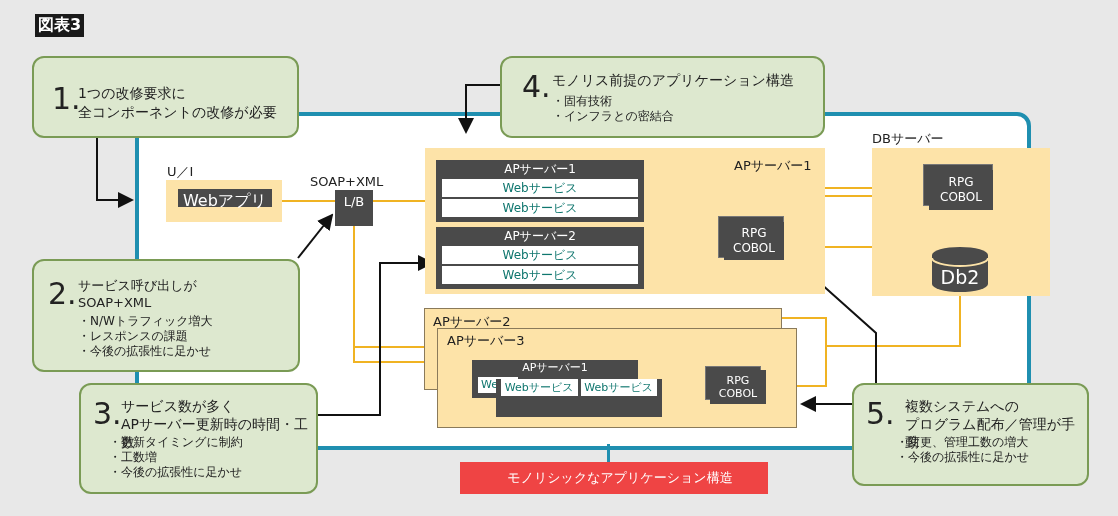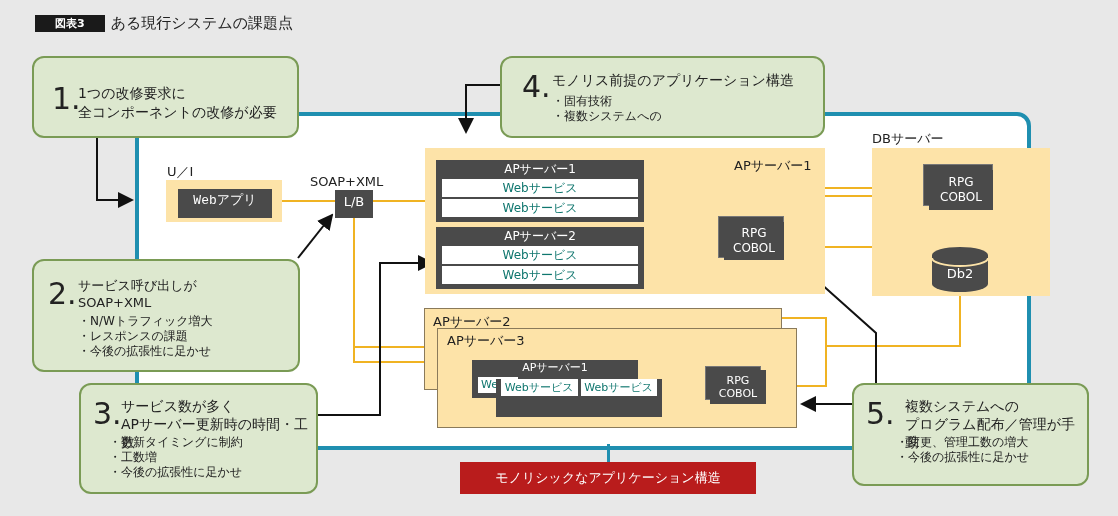--- a/index.html
+++ b/index.html
@@ -1,40 +1,39 @@
 <!DOCTYPE html>
 <html><head>
 <meta charset="utf-8">
 <style>
   html, body { margin:0; padding:0; }
   body { width:1118px; height:516px; background:#e8e8e8; position:relative; overflow:hidden;
          font-family:"DejaVu Sans","Liberation Sans",sans-serif; color:#222; }
   .abs { position:absolute; }
   #title { left:35px; top:14px; font-size:15px; display:flex; align-items:center; gap:6px; }
-  #title .badge { background:#1a1a1a; color:#fff; font-size:11px; padding:1px 20px; font-weight:bold; }
+  #title .badge { background:#1a1a1a; color:#fff; font-size:16px; padding:1px 3px; font-weight:bold; }
   #frame { left:135px; top:112px; width:888px; height:330px; background:#fff; border:4px solid #1f8fb0; border-radius:14px; }
   .callout { background:#dde8cf; border:2px solid #7a9b55; border-radius:12px; box-sizing:border-box; }
   .callout .num { position:absolute; font-size:30px; line-height:30px; }
   .callout .head { position:absolute; font-size:13px; line-height:17px; }
   .callout .bullets { position:absolute; font-size:12px; line-height:15px; }
   .zone { background:#fde3a8; }
   .dark { background:#4a4a4a; color:#fff; text-align:center; }
   .white { background:#fff; color:#0f766e; text-align:center; }
   .lbl { font-size:12px; }
   .apserv-outline { background:#fde3a8; border:1px solid #8a7a5a; box-sizing:border-box; }
   svg.lines { position:absolute; left:0; top:0; }
-  #footer-label { left:460px; top:462px; width:296px; height:32px; background:#b91c1c; color:#fff; font-size:13px; line-height:32px; text-align:center; }
+  #footer-label { left:460px; top:462px; width:296px; height:32px; background:#ef4444; color:#fff; font-size:13px; line-height:32px; text-align:center;padding-left:12px; }
   .stack2 { position:absolute; background:#4a4a4a; border:1px solid #777; box-sizing:border-box; }
 </style>
 </head>
 <body>
 
 <div id="title" class="abs">
   <span class="badge">図表3</span>
-  <span>ある現行システムの課題点</span>
 </div>
 
 <div id="frame" class="abs"></div>
 
 <svg class="lines" width="1118" height="516">
   <defs>
     <marker id="arr" markerWidth="8" markerHeight="8" refX="7" refY="4" orient="auto">
       <path d="M0,0 L8,4 L0,8 z" fill="#111"></path>
     </marker>
   </defs>
@@ -61,24 +60,24 @@
     <line x1="298" y1="258" x2="332" y2="215" marker-end="url(#arr)"></line>
     <polyline points="318,415 380,415 380,263 432,263" marker-end="url(#arr)"></polyline>
     <polyline points="500,85 466,85 466,132" marker-end="url(#arr)"></polyline>
     <polyline points="876,408 876,333 801,266" marker-end="url(#arr)"></polyline>
     <line x1="852" y1="404" x2="802" y2="404" marker-end="url(#arr)"></line>
   </g>
 </svg>
 
 <div class="abs lbl" style="left:167px;top:163px;font-size:13px;">U／I</div>
 <div class="abs zone" style="left:166px;top:180px;width:116px;height:42px;"></div>
-<div class="abs dark" style="left:178px;top:189px;width:94px;height:29px;line-height:24px;font-size:13px;font-family:Liberation Mono, monospace;">Webアプリ</div>
+<div class="abs dark" style="left:178px;top:189px;width:94px;height:18px;line-height:24px;font-size:16px;">Webアプリ</div>
 
 <div class="abs" style="left:310px;top:174px;font-size:13px;">SOAP+XML</div>
-<div class="abs dark" style="left:335px;top:190px;width:38px;height:28px;line-height:24px;font-size:13px;">L/B</div>
+<div class="abs dark" style="left:335px;top:190px;width:38px;height:36px;line-height:24px;font-size:13px;">L/B</div>
 
 <div class="abs zone" style="left:425px;top:148px;width:400px;height:146px;"></div>
 <div class="abs" style="left:734px;top:157px;font-size:13px;">APサーバー1</div>
 
 <div class="abs dark" style="left:436px;top:160px;width:208px;height:62px;">
   <div style="font-size:12px;line-height:19px;">APサーバー1</div>
   <div class="white" style="margin:0 6px 2px 6px;height:18px;line-height:18px;font-size:12px;">Webサービス</div>
   <div class="white" style="margin:0 6px;height:18px;line-height:18px;font-size:12px;">Webサービス</div>
 </div>
 
@@ -99,21 +98,21 @@
 <div class="stack2" style="left:923px;top:164px;width:70px;height:42px;"></div>
 <div class="abs dark" style="left:929px;top:170px;width:64px;height:40px;font-size:12px;line-height:15px;padding-top:5px;box-sizing:border-box;">
   <div>RPG</div>
   <div>COBOL</div>
 </div>
 <svg class="abs" style="left:931px;top:246px;" width="58" height="46">
   <path d="M1,9 L1,38 A28,8 0 0 0 57,38 L57,9" fill="#4a4a4a"></path>
   <ellipse cx="29" cy="9" rx="28" ry="8" fill="#4a4a4a"></ellipse>
   <path d="M1,12 A28,8 0 0 0 57,12" stroke="#fde3a8" stroke-width="2" fill="none"></path>
 </svg>
-<div class="abs" style="left:931px;top:266px;width:58px;text-align:center;color:#fff;font-size:13px;">Db2</div>
+<div class="abs" style="left:931px;top:266px;width:58px;text-align:center;color:#fff;font-size:19px;">Db2</div>
 
 <div class="abs apserv-outline" style="left:424px;top:308px;width:358px;height:82px;"></div>
 <div class="abs" style="left:433px;top:313px;font-size:13px;">APサーバー2</div>
 <div class="abs apserv-outline" style="left:437px;top:328px;width:360px;height:100px;"></div>
 <div class="abs" style="left:447px;top:332px;font-size:13px;">APサーバー3</div>
 
 <div class="abs dark" style="left:472px;top:360px;width:166px;height:38px;">
   <div style="font-size:11px;line-height:16px;">APサーバー1</div>
   <div class="white" style="position:absolute;left:6px;top:17px;width:40px;height:16px;line-height:16px;font-size:11px;text-align:left;padding-left:3px;box-sizing:border-box;">We</div>
 </div>
@@ -163,21 +162,21 @@
   </div>
 </div>
 
 <div class="abs callout" style="left:500px;top:56px;width:325px;height:82px;">
   <div class="num" style="left:20px;top:14px;">4.</div>
   <div class="head" style="left:50px;top:14px;font-size:14px;">
     <div>モノリス前提のアプリケーション構造</div>
   </div>
   <div class="bullets" style="left:50px;top:36px;">
     <div>・固有技術</div>
-    <div>・複数システムへの</div>
+    <div>・インフラとの密結合</div>
   </div>
 </div>
 
 <div class="abs callout" style="left:852px;top:383px;width:237px;height:103px;">
   <div class="num" style="left:12px;top:14px;">5.</div>
   <div class="head" style="left:40px;top:12px;font-size:14px;line-height:18px;margin-left:11px;">
     <div>複数システムへの</div>
     <div>プログラム配布／管理が手動</div>
   </div>
   <div class="bullets" style="left:42px;top:50px;">

